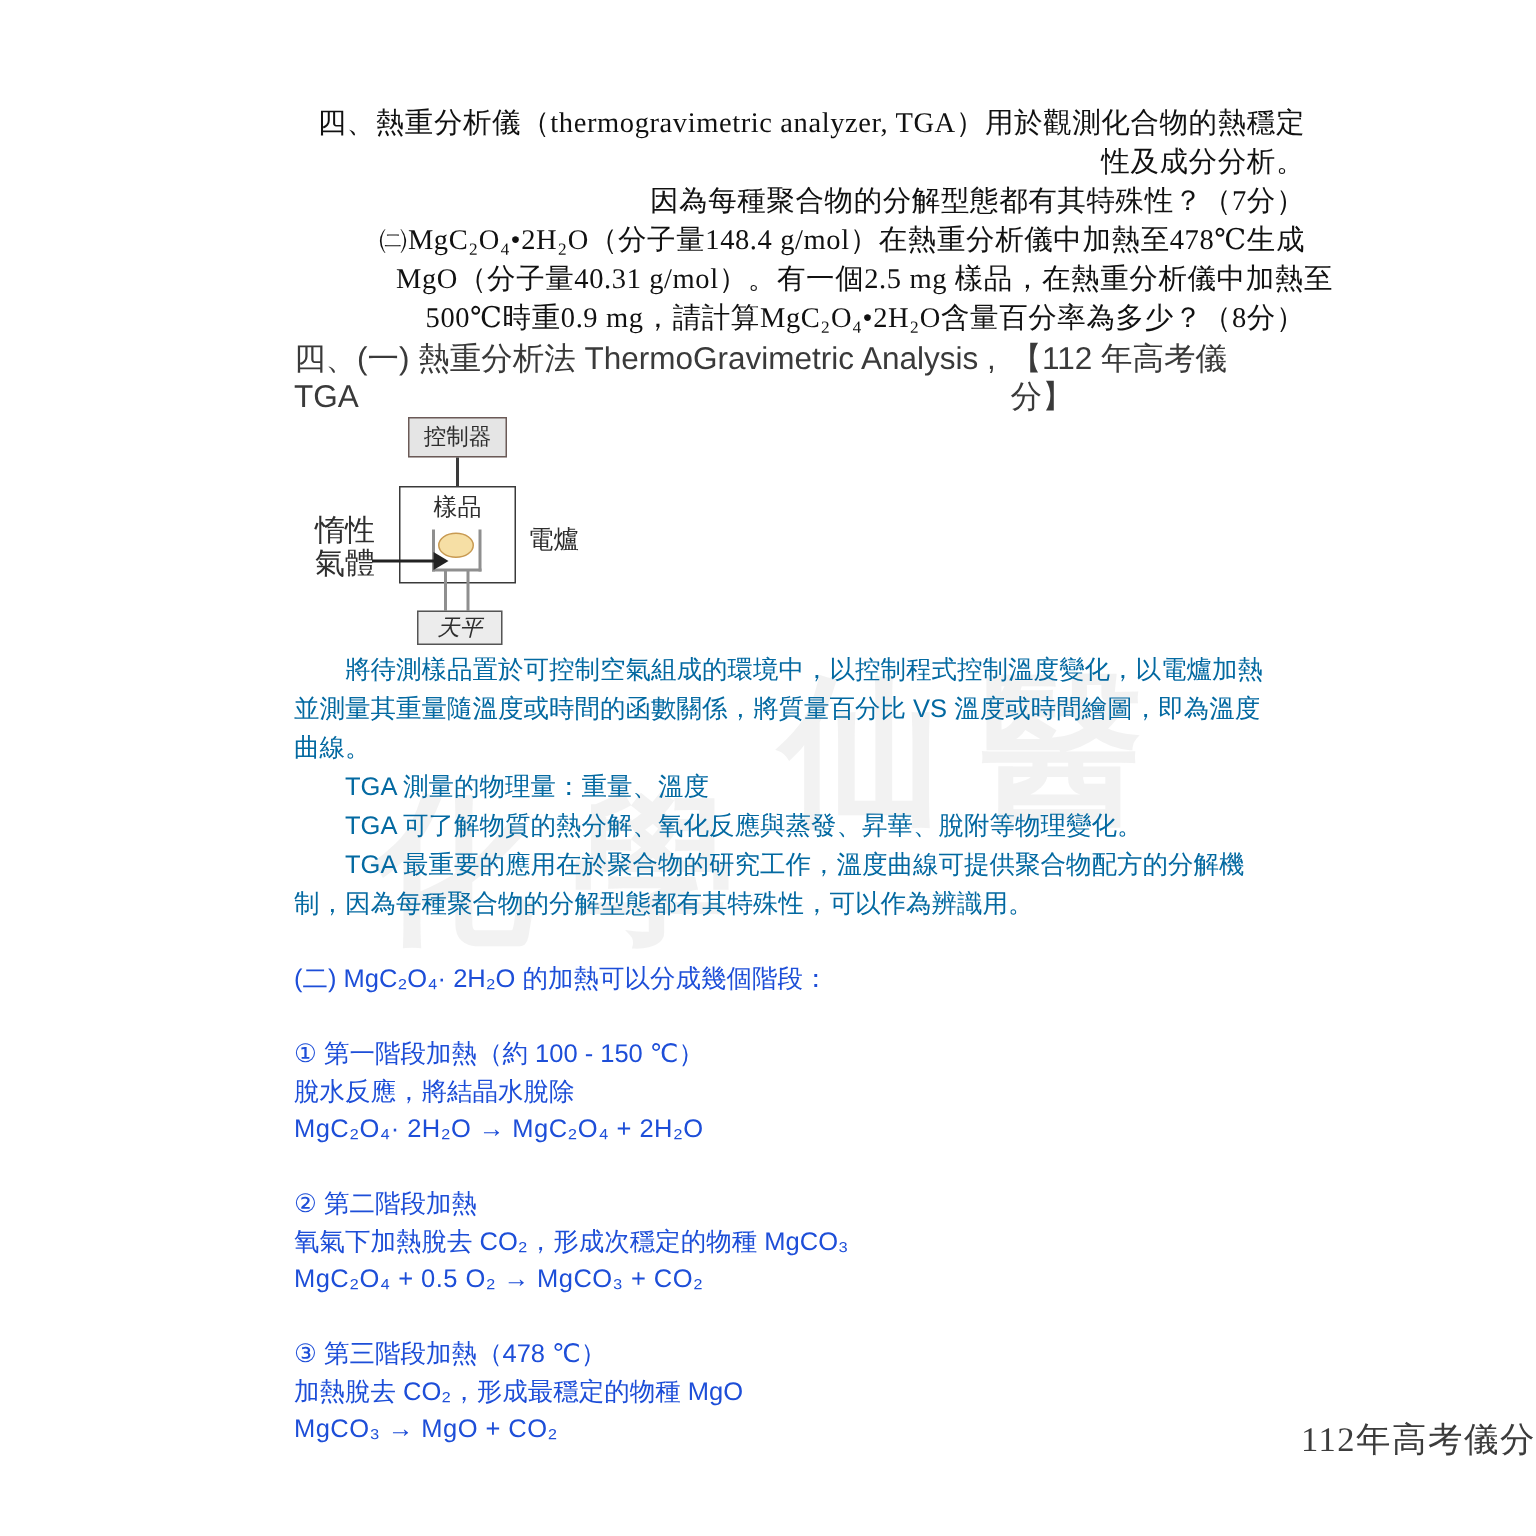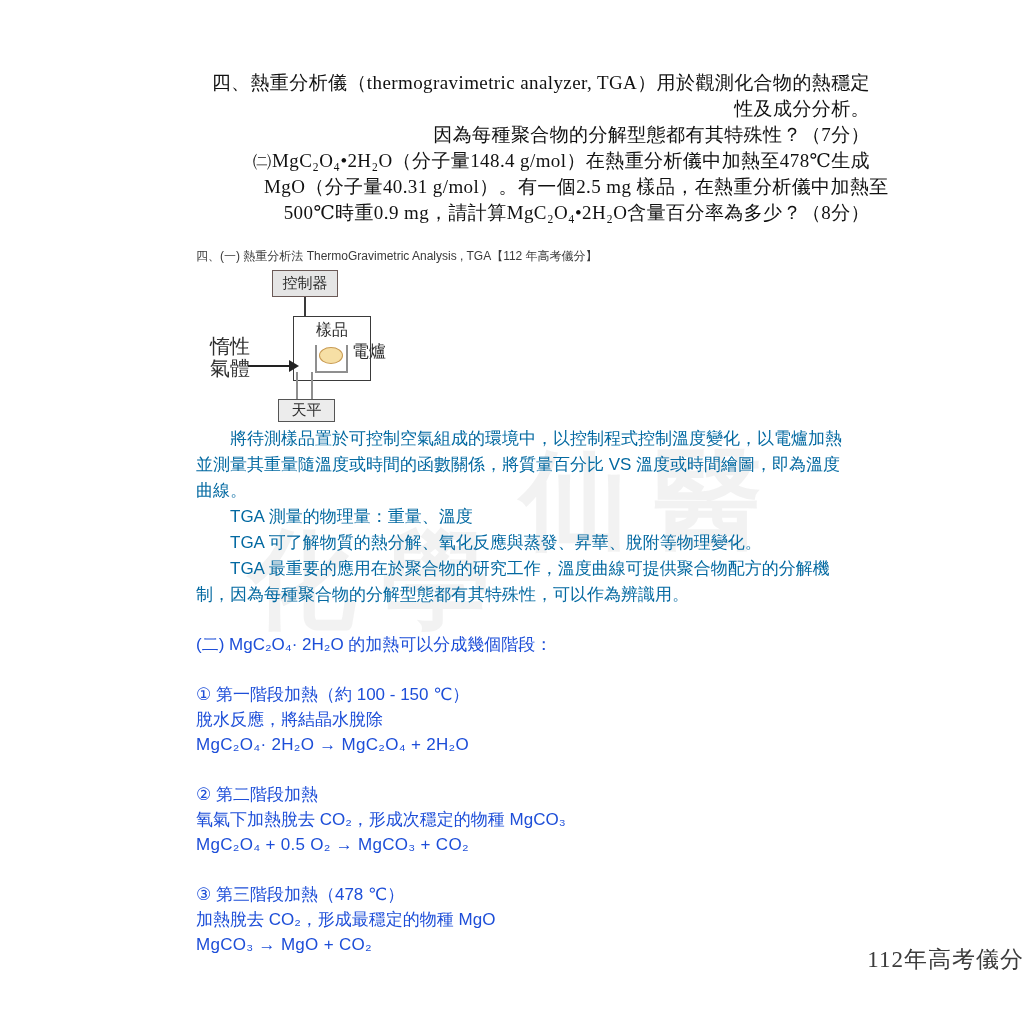--- a/index.html
+++ b/index.html
@@ -49,23 +49,23 @@
   .ind-2 { padding-left: 56px; }
 
   
   .ans {
     font-family: "Liberation Sans", "DejaVu Sans", sans-serif;
     color: #3a3a3a;
   }
   .ans-header {
     display: flex;
     width: 650px;
-    font-size: 12px;
+    font-size: 21px;
     line-height: 25px;
-    margin-top: 18px;
+    margin-top: 1px;
   }
 
   
   .diagram {
     position: relative;
     height: 157px;
     font-size: 16px;
     color: #2e2e2e;
   }
   .ctrl-box {
@@ -78,21 +78,20 @@
   }
   .ctrl-line {
     position: absolute; left: 108px; top: 28px;
     width: 2px; height: 19px; background: #3a3a3a;
   }
   .furnace-box {
     position: absolute; left: 70px; top: 47px;
     width: 78px; height: 65px;
     border: 1.5px solid #3a3a3a;
     background: #ffffff;
-    margin-left: 27px;
   }
   .sample-label {
     position: absolute; left: 0; top: 3px; width: 100%;
     text-align: center; font-size: 16px;
   }
   .crucible {
     position: absolute; left: 21px; top: 28px;
     width: 33px; height: 28px;
     border-left: 2px solid #8f8f8f;
     border-right: 2px solid #8f8f8f;
@@ -198,21 +197,21 @@
       <div class="inert-label">
         <div>惰性</div>
         <div>氣體</div>
       </div>
       <div class="arrow-line"></div>
       <div class="arrow-head"></div>
 
       <div class="wire wire-l"></div>
       <div class="wire wire-r"></div>
 
-      <div class="balance-box" style="background: rgb(236, 236, 236);">
+      <div class="balance-box" style="background: rgb(236, 236, 236); font-style: italic;">
         <span>天平</span>
       </div>
     </div>
 
     <div class="para ans">將待測樣品置於可控制空氣組成的環境中，以控制程式控制溫度變化，以電爐加熱並測量其重量隨溫度或時間的函數關係，將質量百分比 VS 溫度或時間繪圖，即為溫度曲線。</div>
     <div class="para ans">TGA 測量的物理量：重量、溫度</div>
     <div class="para ans">TGA 可了解物質的熱分解、氧化反應與蒸發、昇華、脫附等物理變化。</div>
     <div class="para ans">TGA 最重要的應用在於聚合物的研究工作，溫度曲線可提供聚合物配方的分解機制，因為每種聚合物的分解型態都有其特殊性，可以作為辨識用。</div>
 
     <div class="part2 ans">

